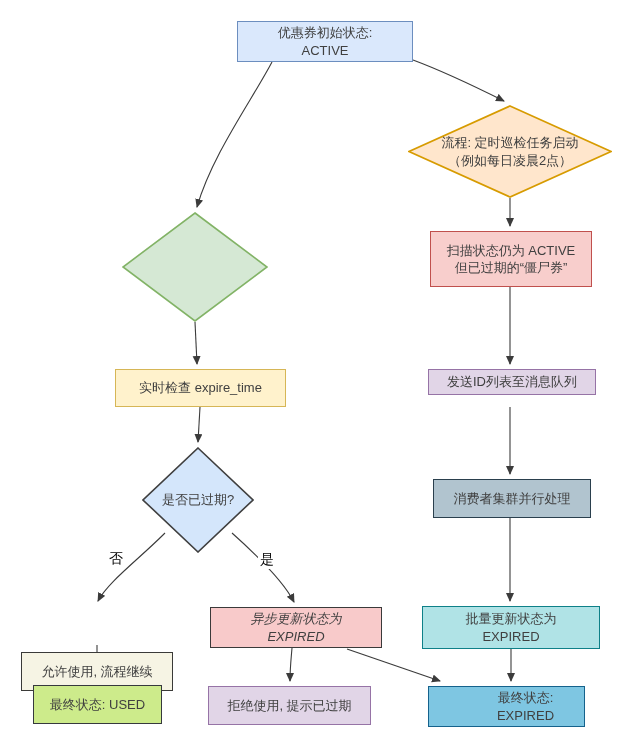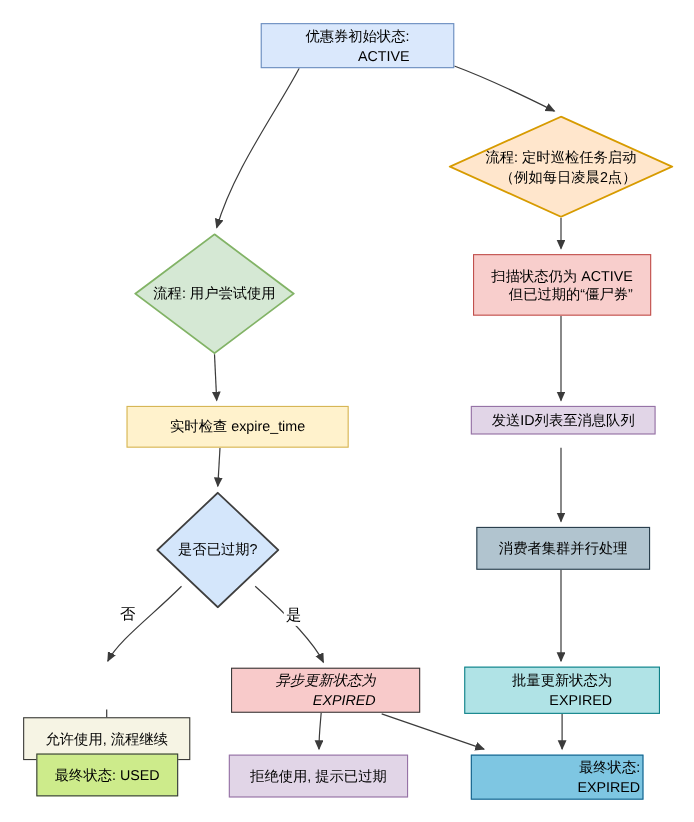--- a/index.html
+++ b/index.html
@@ -8,38 +8,38 @@
     width:631px;height:747px;
     background:#ffffff;
     font-family:"Liberation Sans","DejaVu Sans",sans-serif;
     overflow:hidden;
   }
   #edges{position:absolute;left:0;top:0;width:631px;height:747px;pointer-events:none;}
   .edge{fill:none;stroke-width:1.1px;}
   .node{
     position:absolute;
     display:flex;align-items:center;justify-content:center;
-    text-align:right;
+    text-align:center;
     box-sizing:border-box;
-    font-size:13px;line-height:1.32;color:#000000;
+    font-size:13px;line-height:1.32;color:#404040;
   }
   .rect{border:1.4px solid #000;background:#fff;}
   .lbl{white-space:pre-line;position:relative;z-index:2;padding:0 2px;}
   .diamond{border:none;background:transparent;}
   .dshape{position:absolute;left:0;top:0;width:100%;height:100%;z-index:1;}
   .edge-label{
     position:absolute;z-index:3;
     font-size:14px;color:#000;
     background:#ffffff;padding:0 2px;
   }
   
   #n-initial{left:237px;top:21px;width:176px;height:41px;}
   #n-patrol{left:408px;top:105px;width:204px;height:93px;}
   #n-usertry{left:122px;top:212px;width:146px;height:110px;}
-  #n-check{left:115px;top:369px;width:202px;height:38px;}
+  #n-check{left:115px;top:369px;width:171px;height:38px;}
   #n-expq{left:142px;top:447px;width:112px;height:106px;}
   #n-allow{left:21px;top:606px;width:152px;height:39px;}
   #n-used{left:33px;top:685px;width:129px;height:39px;}
   #n-async{left:210px;top:607px;width:172px;height:41px;font-style:italic;}
   #n-reject{left:208px;top:686px;width:163px;height:39px;}
   #n-scan{left:430px;top:231px;width:162px;height:56px;}
   #n-send{left:428px;top:369px;width:168px;height:26px;}
   #n-consumer{left:433px;top:479px;width:158px;height:39px;}
   #n-batch{left:422px;top:606px;width:178px;height:43px;}
   #n-final{left:428px;top:686px;width:157px;height:41px;padding-left:38px;}
@@ -128,21 +128,20 @@
       <polygon points="102,1 203,46.5 102,92 1,46.5" stroke-width="1.6" style="fill: rgb(255, 230, 204); stroke: rgb(215, 155, 0);"></polygon>
     </svg>
     <span class="lbl">流程: 定时巡检任务启动
 （例如每日凌晨2点）</span>
   </div>
 
   <div class="node diamond" id="n-usertry">
     <svg class="dshape" viewBox="0 0 146 110" preserveAspectRatio="none">
       <polygon points="73,1 145,55 73,109 1,55" stroke-width="1.6" style="fill: rgb(213, 232, 212); stroke: rgb(130, 179, 102);"></polygon>
     </svg>
-    <span class="lbl">流程: 用户尝试使用</span>
   </div>
 
   <div class="node diamond" id="n-expq">
     <svg class="dshape" viewBox="0 0 112 106" preserveAspectRatio="none">
       <polygon points="56,1 111,53 56,105 1,53" stroke-width="1.6" style="fill: rgb(212, 230, 251); stroke: rgb(63, 63, 63);"></polygon>
     </svg>
     <span class="lbl">是否已过期?</span>
   </div>
 
   <span class="edge-label" id="el-no">否</span>

